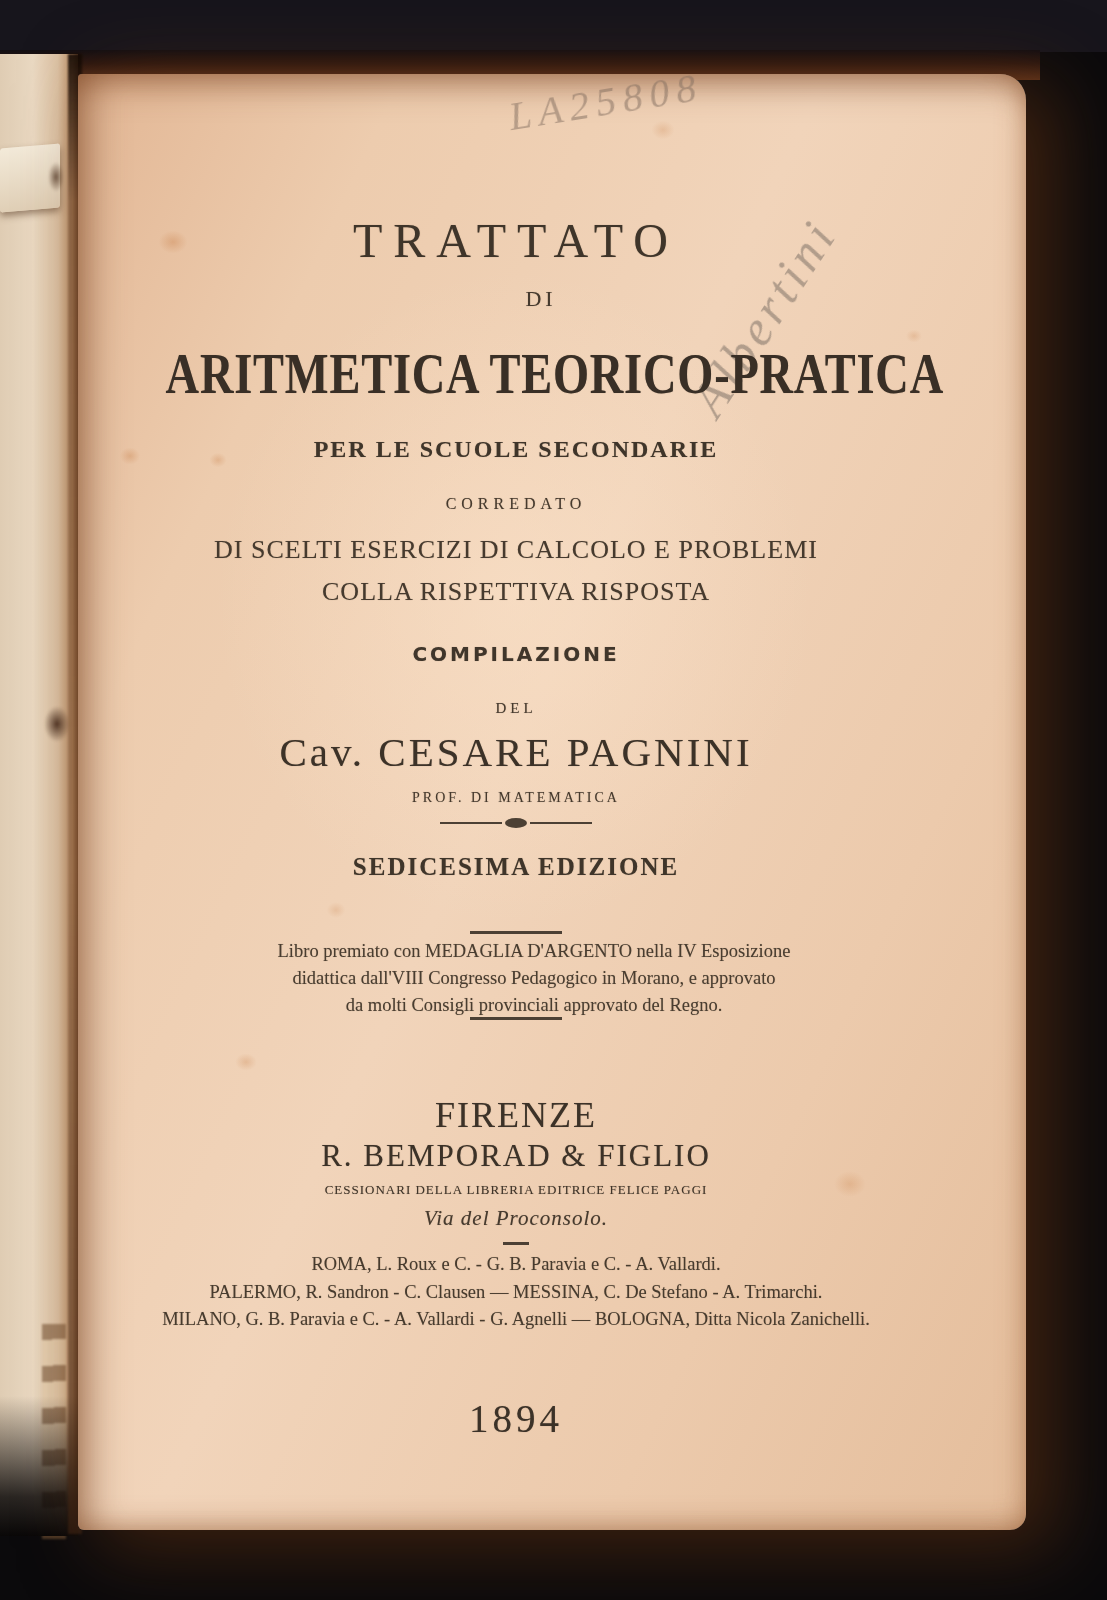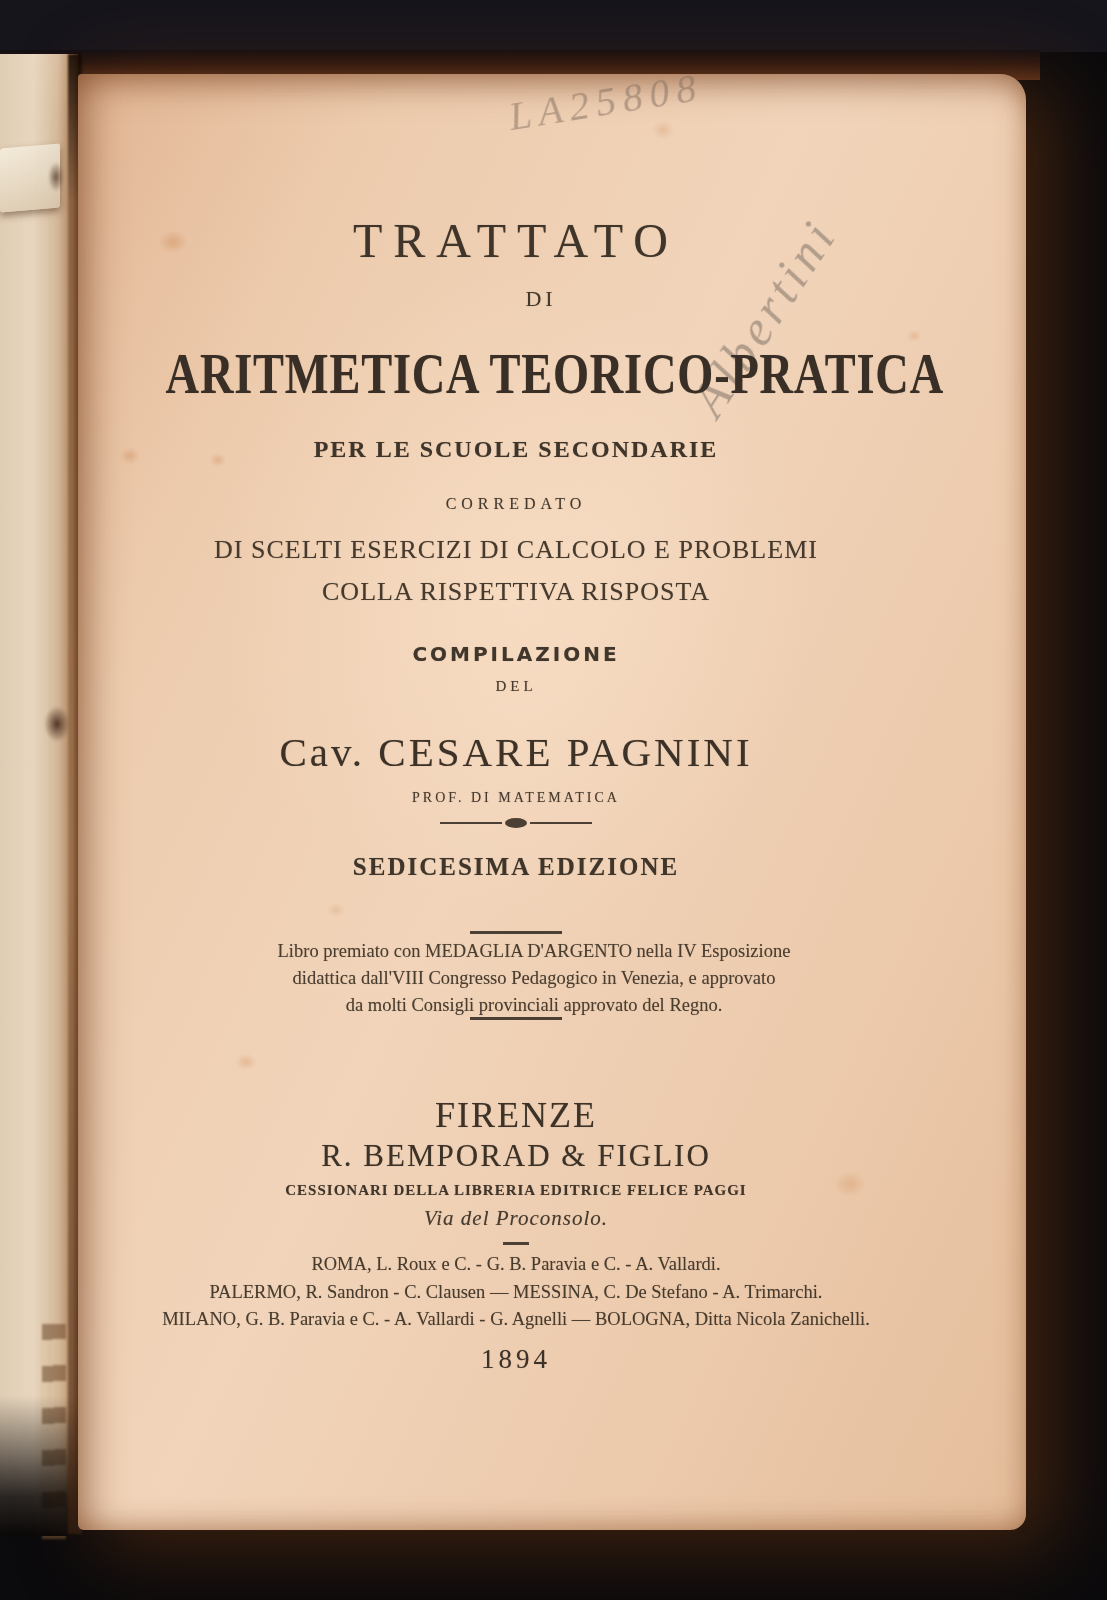--- a/index.html
+++ b/index.html
@@ -76,52 +76,52 @@
   .pretitle   { top:139px; font-size:48px; letter-spacing:11px; color:#3f352a; }
   .connector  { top:212px; font-size:22px; letter-spacing:4px;padding-left:25px; }
   .main-title { top:266px; font-size:58px; font-weight:bold; color:#392f26;
                 transform:scaleX(.8); transform-origin:50% 0; letter-spacing:1px; }
   .audience   { top:362px; font-size:24px; font-weight:bold; letter-spacing:2px; color:#3f352a; }
   .corredato  { top:421px; font-size:16px; letter-spacing:5px; }
   .suppl1     { top:461px; font-size:26px; letter-spacing:1px; }
   .suppl2     { top:503px; font-size:26px; letter-spacing:1px; }
   .compilazione { top:568px; font-size:20px; font-weight:bold; letter-spacing:3px;
                   font-family:"DejaVu Sans","Liberation Sans",sans-serif; color:#40362b; }
-  .del        { top:604px; font-size:15px; letter-spacing:4px; }
+  .del        { top:626px; font-size:15px; letter-spacing:4px; }
   .author     { top:654px; font-size:41px; letter-spacing:3px; color:#3c3228; }
   .author-role{ top:716px; font-size:14px; letter-spacing:3px; }
 
   .ornament { position:absolute; top:744px; width:100%; display:flex;
               justify-content:center; align-items:center; }
   .orn-line { width:62px; height:2px; background:#4c4034; }
   .orn-gem  { width:22px; height:10px; background:#4c4034; border-radius:50%; margin:0 3px; }
 
   .edition   { top:779px; font-size:25px; font-weight:bold; letter-spacing:2px; color:#3f352a; }
 
   .rule { position:absolute; left:50%; width:92px; height:3px; margin-left:-46px; background:#4c4034; }
   .rule-top    { top:857px; }
   .rule-bottom { top:943px; }
 
   .award { position:absolute; top:864px; width:100%; font-size:18.5px; line-height:27px;
            color:#493d30; text-shadow:0 0 1px rgba(70,54,38,.3);margin-left:18px; }
   .award div { text-align:center; white-space:nowrap; }
 
   .city       { top:1020px; font-size:36px; letter-spacing:2px; color:#3c3228; }
   .publisher  { top:1064px; font-size:31px; letter-spacing:2px; color:#3c3228; }
-  .cessionari { top:1108px; font-size:15px; font-weight:bold; letter-spacing:1px; color:#40352a; }
+  .cessionari { top:1108px; font-size:13px; font-weight:normal; letter-spacing:1px; color:#40352a; }
   .address    { top:1132px; font-size:21px; font-style:italic; letter-spacing:1px; }
 
   .dash { position:absolute; left:50%; top:1168px; width:26px; height:3px;
           margin-left:-13px; background:#4c4034; }
 
   .distributors { position:absolute; top:1177px; width:100%; font-size:18.5px;
                   line-height:27.5px; color:#473b2e; }
   .distributors div { text-align:center; white-space:nowrap; text-shadow:0 0 1px rgba(70,54,38,.3); }
 
-  .year { top:1270px; font-size:27px; letter-spacing:4px; color:#3c3228; }
+  .year { top:1322px; font-size:39px; letter-spacing:4px; color:#3c3228; }
 </style>
 </head>
 <body>
 
 <div class="scan">
   <div class="top-band"></div>
   <div class="top-gap"></div>
 
   <div class="flyleaf">
     <div class="flyleaf-tab"></div>
@@ -155,21 +155,21 @@
         <div class="orn-gem"></div>
         <div class="orn-line"></div>
       </div>
 
       <div class="line edition">SEDICESIMA EDIZIONE</div>
 
       <div class="rule rule-top"></div>
 
       <div class="award">
         <div>Libro premiato con MEDAGLIA D'ARGENTO nella IV Esposizione</div>
-        <div>didattica dall'VIII Congresso Pedagogico in Venezia, e approvato</div>
+        <div>didattica dall'VIII Congresso Pedagogico in Morano, e approvato</div>
         <div>da molti Consigli provinciali approvato del Regno.</div>
       </div>
 
       <div class="rule rule-bottom"></div>
 
       <div class="line city">FIRENZE</div>
       <div class="line publisher">R. BEMPORAD &amp; FIGLIO</div>
       <div class="line cessionari">CESSIONARI DELLA LIBRERIA EDITRICE FELICE PAGGI</div>
       <div class="line address">Via del Proconsolo.</div>
 

